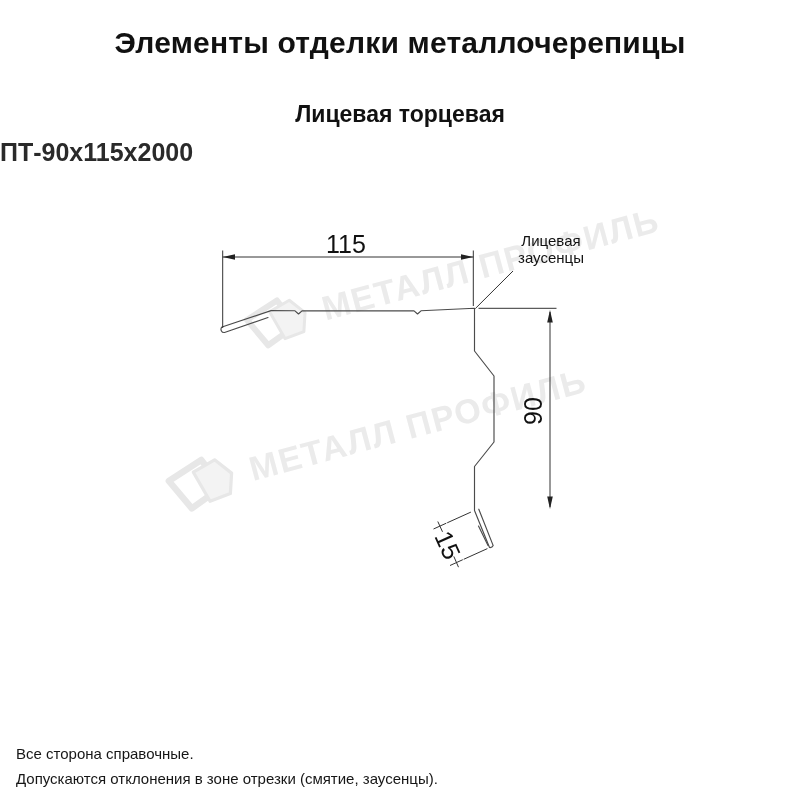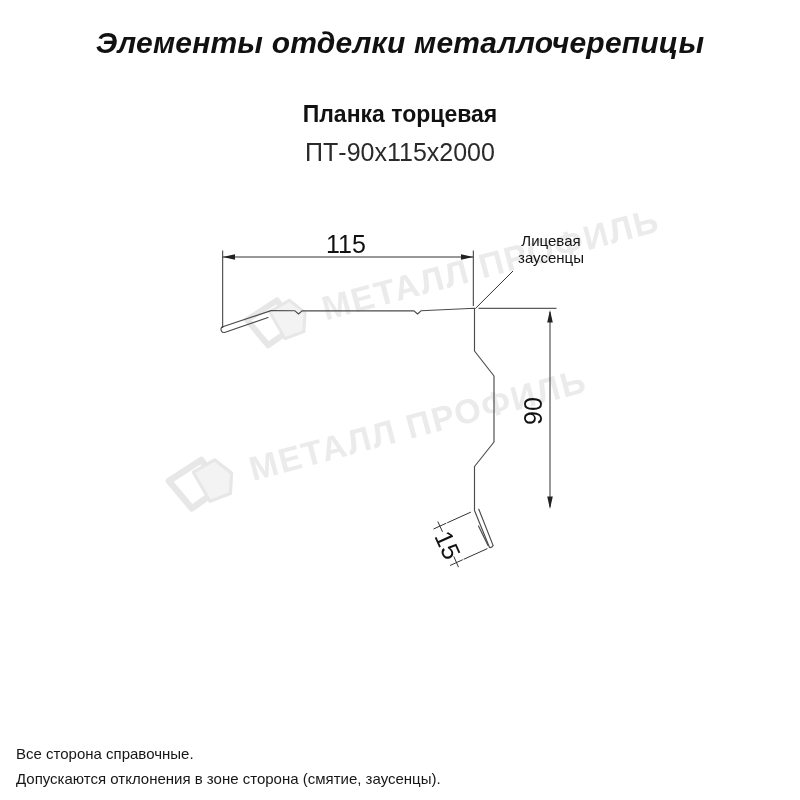--- a/index.html
+++ b/index.html
@@ -1,24 +1,24 @@
 <!DOCTYPE html>
 <html><head>
 <meta charset="utf-8">
 <style>
   html,body{margin:0;padding:0;background:#fff;}
   .page{position:relative;width:800px;height:800px;background:#ffffff;overflow:hidden;
         font-family:"Liberation Sans", sans-serif;color:#111;}
   
   .title{position:absolute;left:0;right:0;top:26px;text-align:center;
-         font-size:30px;font-weight:bold;letter-spacing:0.2px;font-style:italic;}
+         font-size:30px;font-weight:bold;letter-spacing:0.2px;}
   .subtitle{position:absolute;left:0;right:0;top:101px;text-align:center;
             font-size:23px;font-weight:bold;}
-  .model{position:absolute;left:0;right:0;top:138px;text-align:center;
-         font-size:25px;font-weight:normal;color:#2a2a2a;}
+  .model{position:absolute;left:0;right:0;top:138px;
+         font-size:25px;font-weight:bold;color:#2a2a2a;}
   
   .wm{position:absolute;display:flex;align-items:center;gap:10px;
       transform:rotate(-15deg);transform-origin:left top;pointer-events:none;}
   .wm-text{font-size:34px;font-weight:bold;letter-spacing:1.5px;color:#ebebeb;white-space:nowrap;}
   .wm1{left:237px;top:306px;}
   .wm2{left:158px;top:466px;}
   
   svg.draw{position:absolute;left:0;top:0;}
   .profile{fill:none;stroke:#4b4b4b;stroke-width:1.15;stroke-linejoin:round;stroke-linecap:round;}
   .dim{fill:none;stroke:#333333;stroke-width:1;}
@@ -91,21 +91,21 @@
     <path class="dim" d="M 462.8,559.7 L 450.0,565.5"></path>
     <text class="dimtxt" x="448" y="545" text-anchor="middle" dominant-baseline="central" transform="rotate(66 448 545)">15</text>
   </svg>
 
   <div class="facelabel">
     <div>Лицевая</div>
     <div>заусенцы</div>
   </div>
 
   <div class="title">Элементы отделки металлочерепицы</div>
-  <div class="subtitle">Планка торцевая</div>
+  <div class="subtitle">Лицевая торцевая</div>
   <div class="model">ПТ-90х115х2000</div>
 
   <div class="footer">
     <div>Все сторона справочные.</div>
-    <div>Допускаются отклонения в зоне сторона (смятие, заусенцы).</div>
+    <div>Допускаются отклонения в зоне отрезки (смятие, заусенцы).</div>
   </div>
 
 </div>
 
 </body></html>

